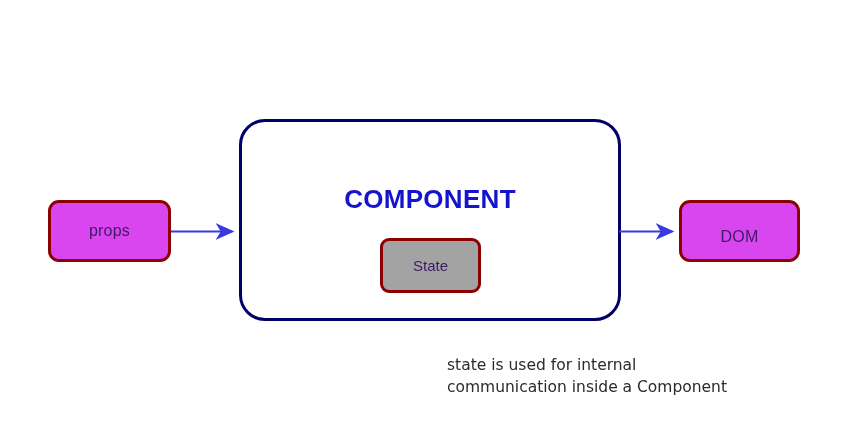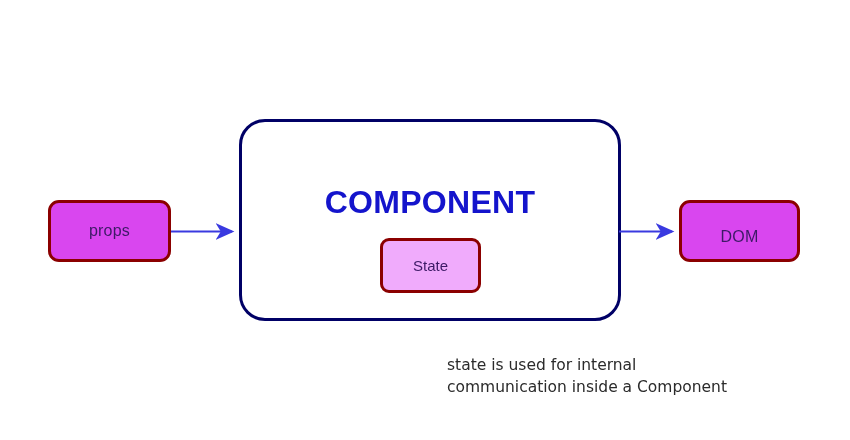--- a/index.html
+++ b/index.html
@@ -61,37 +61,37 @@
     border-radius: 26px;
     background: #ffffff;
     display: block;
   }
   #component-title {
     position: absolute;
     left: 0;
     right: 0;
     top: 62px;
     text-align: center;
-    font-size: 32px;
+    font-size: 26px;
     font-weight: bold;
     color: #1414cc;
     letter-spacing: 0.3px;
   }
 
   
   #state-node {
     position: absolute;
     left: 138px;
     top: 116px;
     width: 101px;
     height: 55px;
     box-sizing: border-box;
     border: 3px solid #8b0000;
     border-radius: 9px;
-    background: #f0abfc;
+    background: #a3a3a3;
     display: flex;
     align-items: center;
     justify-content: center;
   }
   #state-node .node-label {
     font-size: 15px;
     color: #3d1a66;
   }
 
   

